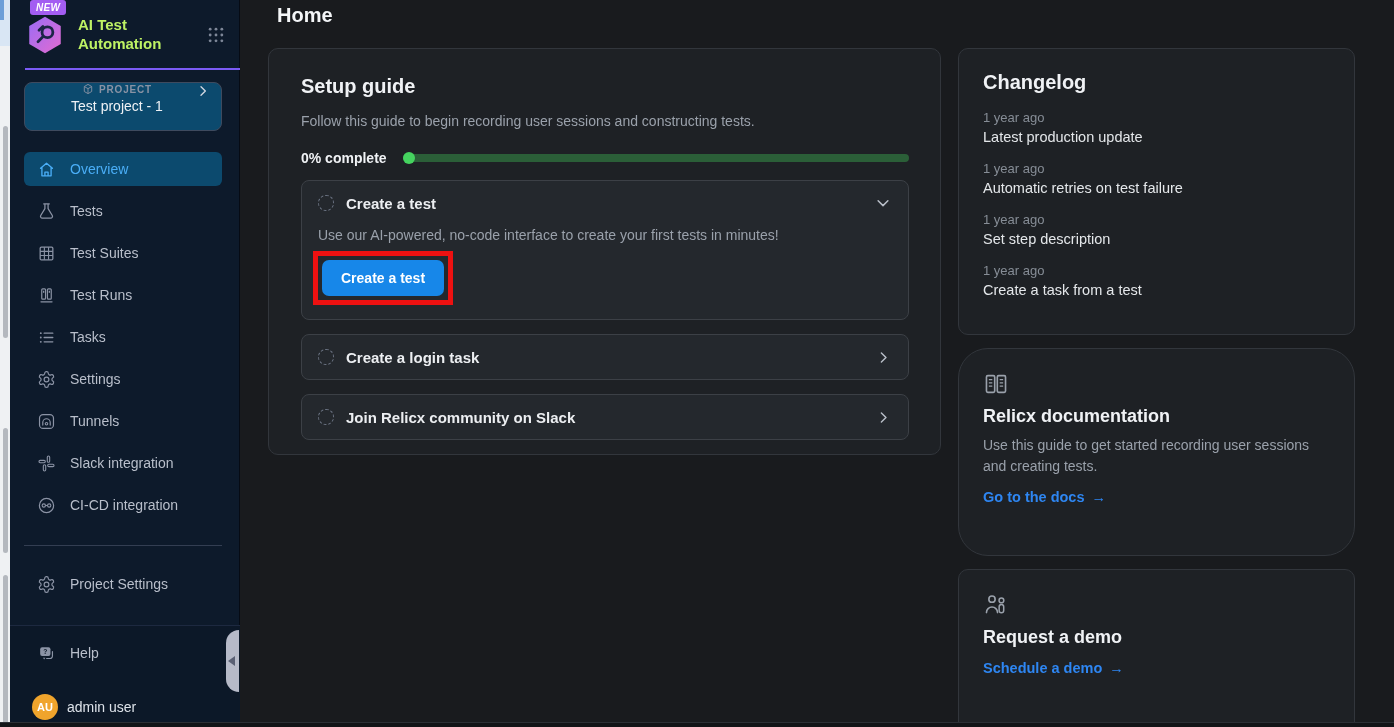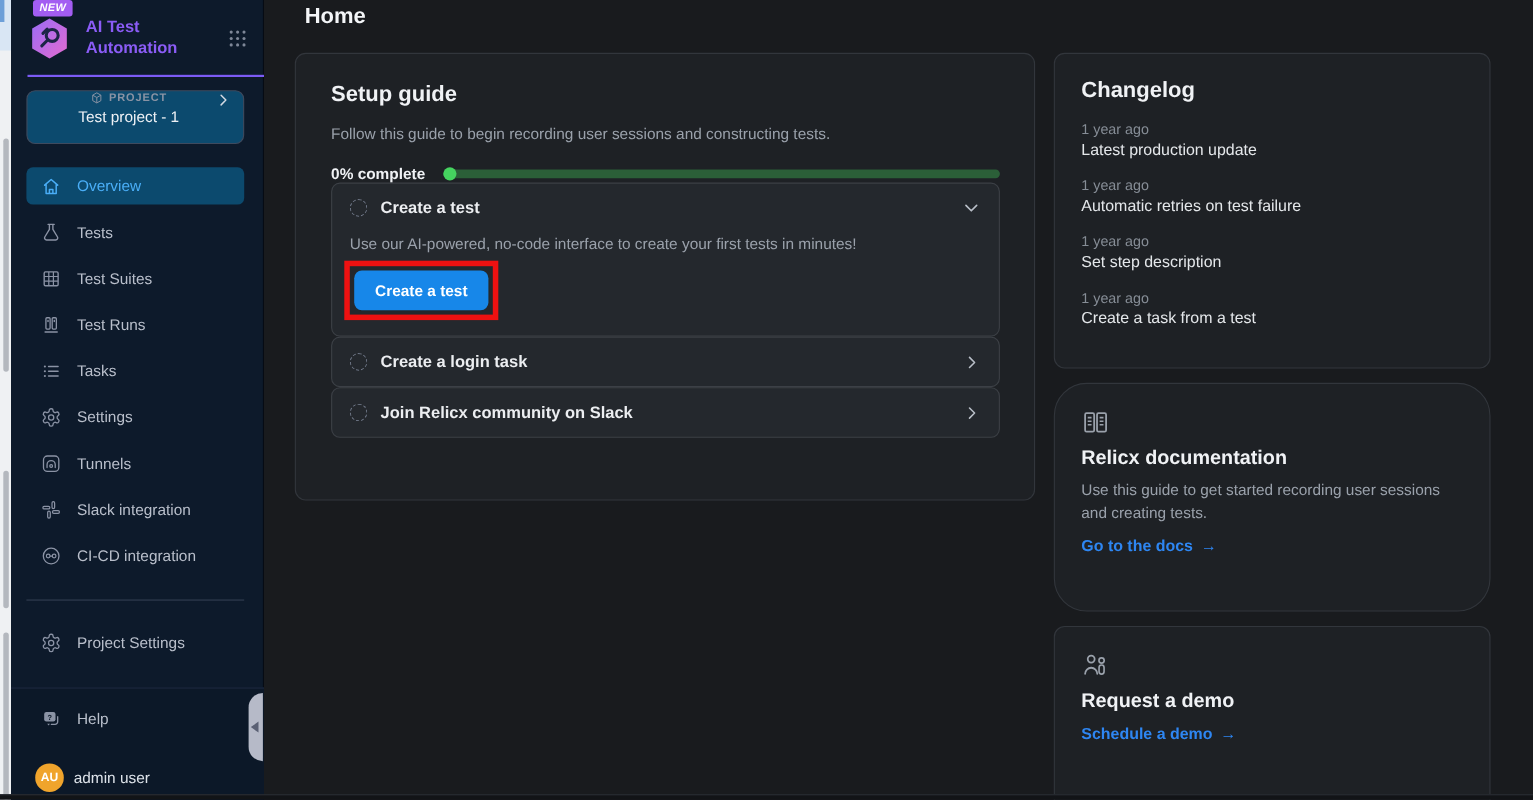--- a/index.html
+++ b/index.html
@@ -14,21 +14,21 @@
   .sliver-thumb { position:absolute; left:3px; width:5px; border-radius:3px; background:#b4b8be; }
 
   
   .sidebar { position:absolute; left:10px; top:0; width:230px; height:727px;
              background:#0d1a2b; border-right:1px solid #060b14; }
   .new-badge { position:absolute; left:20px; top:0; background:#a35df2; color:#fff;
                font-size:10px; font-weight:bold; font-style:italic; padding:2px 6px;
                border-radius:3px; letter-spacing:.3px; }
   .brand-row { position:absolute; left:14px; top:14px; width:202px; display:flex; align-items:center; }
   .logo-hex { width:42px; height:42px; flex:none; }
-  .brand-name { margin-left:12px; color:#8b5cf6; font-size:15px; font-weight:bold;
+  .brand-name { margin-left:12px; color:#bef264; font-size:15px; font-weight:bold;
                 line-height:1.25; width:100px; }
   .grid-icon { margin-left:auto; color:#7e8798; cursor:pointer; }
   .purple-line { position:absolute; left:15px; top:68px; width:215px; height:2px; background:#7b5bf5; }
 
   .project-box { position:absolute; left:14px; top:82px; width:198px; height:49px;
                  border:1px solid #3e4a5e; border-radius:8px; background:#0c4a6e;
                  display:flex; align-items:flex-start; cursor:pointer; }
   .project-inner { flex:1; text-align:center; padding-left:14px; }
   .project-label-row { display:flex; align-items:center; justify-content:center; gap:5px;
                        color:#8a93a4; font-size:10px; font-weight:bold; letter-spacing:.8px; }
@@ -73,21 +73,21 @@
                 border:1px solid #32363c; border-radius:10px; padding:26px 31px 24px 32px; }
   .setup-title { color:#f0f2f5; font-size:20px; font-weight:600; }
   .setup-desc { color:#9aa1ab; font-size:14px; margin-top:15px; }
   .progress-row { display:flex; align-items:center; margin-top:21px; }
   .progress-label { color:#f0f2f5; font-size:14px; font-weight:bold; white-space:nowrap; }
   .progress-track { position:relative; flex:1; height:8px; margin-left:16px;
                     background:#2b5f38; border-radius:4px; }
   .progress-dot { position:absolute; left:0; top:-2px; width:12px; height:12px;
                   border-radius:50%; background:#45d35f; }
 
-  .step { background:#24282d; border:1px solid #3c4046; border-radius:8px; }
+  .step { background:#24282d; border:1px solid #3c4046; border-radius:8px; margin-top:14px; }
   .step-head { display:flex; align-items:center; height:44px; padding:0 16px; cursor:pointer; }
   .dashed-circle { width:16px; height:16px; border:1.5px dashed #6e7686; border-radius:50%;
                    flex:none; margin-right:12px; }
   .step-title { color:#eceef1; font-size:15px; font-weight:bold; }
   .step-chev { margin-left:auto; color:#b9bfc8; display:flex; }
   .step.expanded { padding-bottom:14px; }
   .step-body { color:#9aa1ab; font-size:14px; margin:2px 16px 0 16px; }
   .annot { display:inline-block; border:5px solid #ee1111; padding:4px; margin:8px 0 0 11px; }
   .cta-btn { background:#1787e9; color:#fff; border:none; border-radius:7px;
              font-family:inherit; font-size:14px; font-weight:bold; padding:10px 19px; cursor:pointer; }

